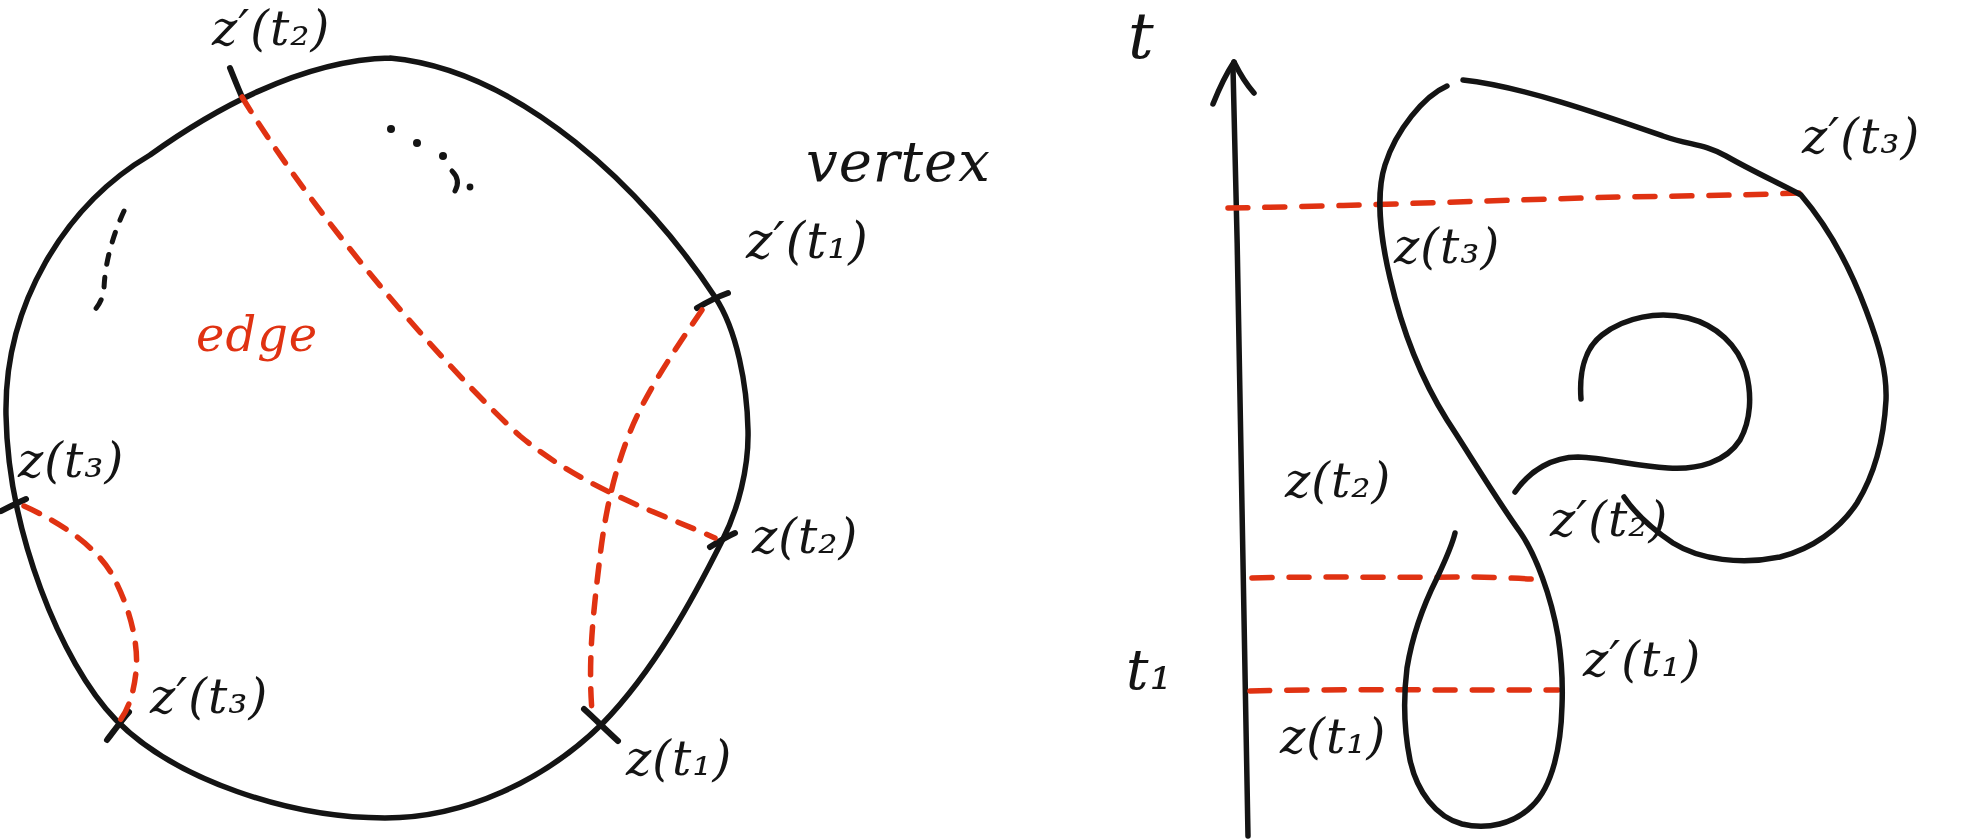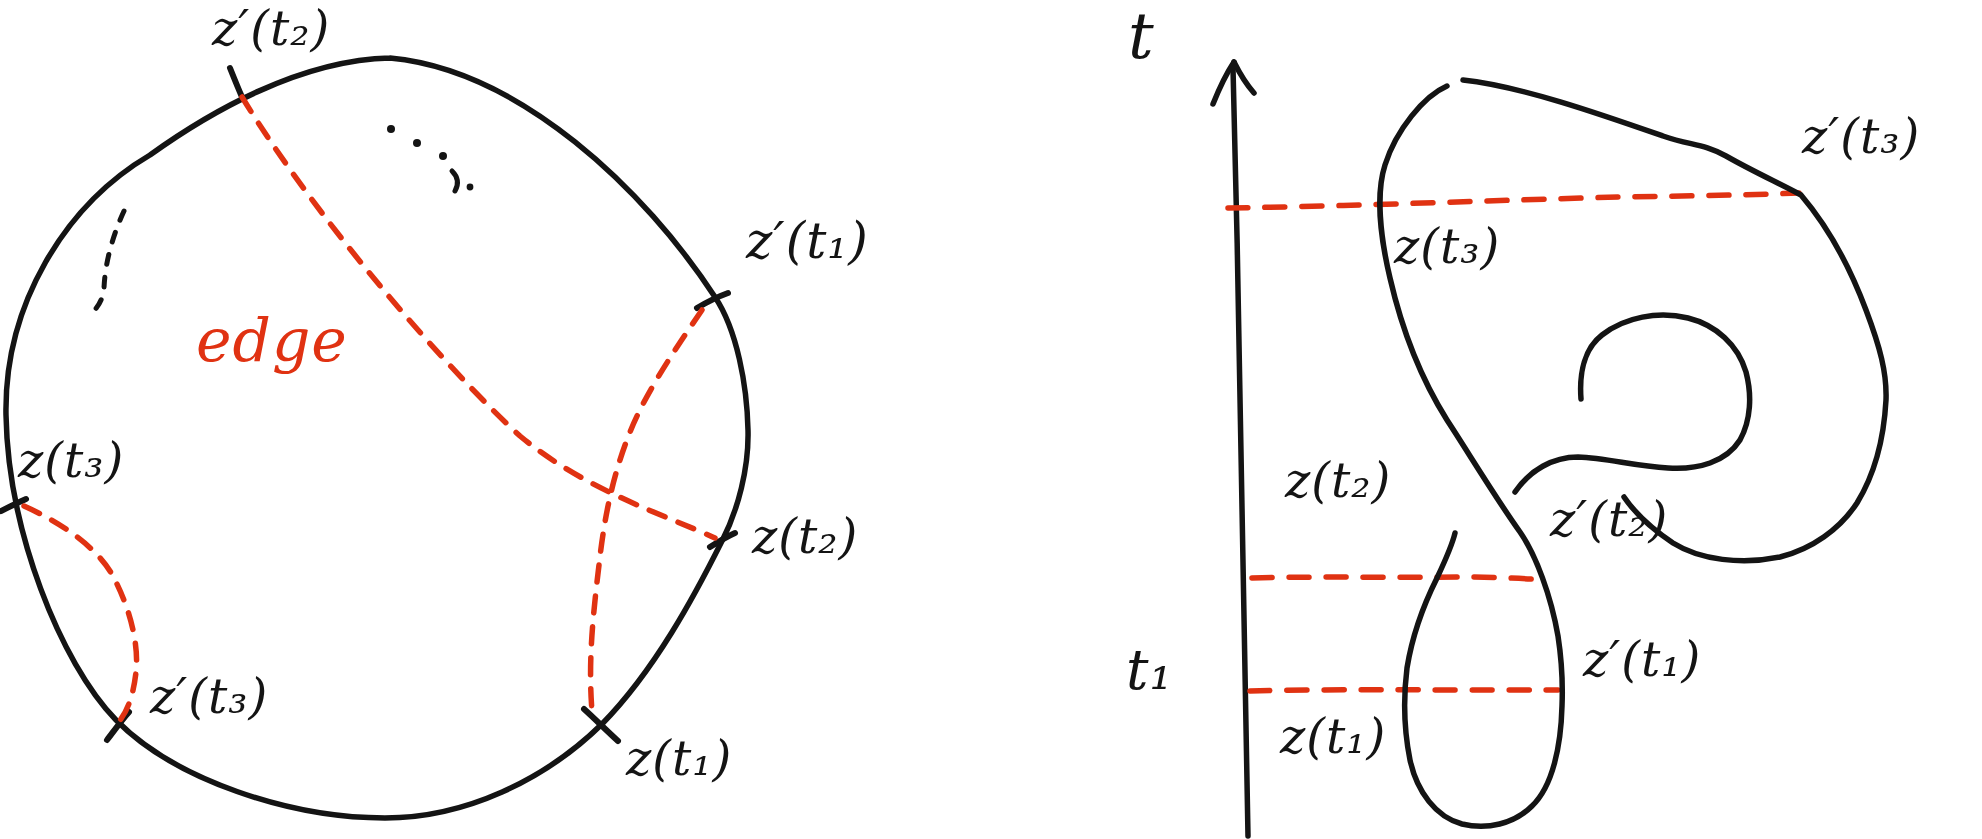--- a/index.html
+++ b/index.html
@@ -89,26 +89,27 @@
          C 1840,529 1812,549 1780,557 C 1742,565 1700,560 1673,543
          C 1658,533 1637,516 1624,497"></path>
 
     <path class="stroke" stroke-width="5.5" d="M 1581,399 C 1579,372 1585,348 1602,335 C 1625,317 1658,311 1688,318
          C 1716,325 1738,345 1746,372 C 1752,395 1751,420 1740,440
          C 1726,462 1698,470 1668,468 C 1634,466 1607,458 1578,457
          C 1553,457 1530,470 1515,492"></path>
   </svg>
 
   <div class="lbl" style="left:212px;top:4px;">z′(t₂)</div>
+  <div class="lbl" style="left:806px;top:134px;font-size:56px;">vertex</div>
   <div class="lbl" style="left:746px;top:216px;font-size:50px;">z′(t₁)</div>
   <div class="lbl" style="left:752px;top:512px;">z(t₂)</div>
   <div class="lbl" style="left:626px;top:734px;">z(t₁)</div>
   <div class="lbl" style="left:150px;top:672px;">z′(t₃)</div>
   <div class="lbl" style="left:18px;top:436px;">z(t₃)</div>
-  <div class="lbl red" style="left:196px;top:310px;font-size:60px;">edge</div>
+  <div class="lbl red" style="left:196px;top:310px;font-size:48px;">edge</div>
 
   <div class="lbl" style="left:1128px;top:4px;font-size:64px;">t</div>
   <div class="lbl" style="left:1126px;top:642px;font-size:56px;text-align:right;">t₁</div>
   <div class="lbl" style="left:1394px;top:222px;">z(t₃)</div>
   <div class="lbl" style="left:1802px;top:112px;">z′(t₃)</div>
   <div class="lbl" style="left:1285px;top:456px;">z(t₂)</div>
   <div class="lbl" style="left:1550px;top:495px;">z′(t₂)</div>
   <div class="lbl" style="left:1280px;top:712px;">z(t₁)</div>
   <div class="lbl" style="left:1583px;top:635px;">z′(t₁)</div>
 

